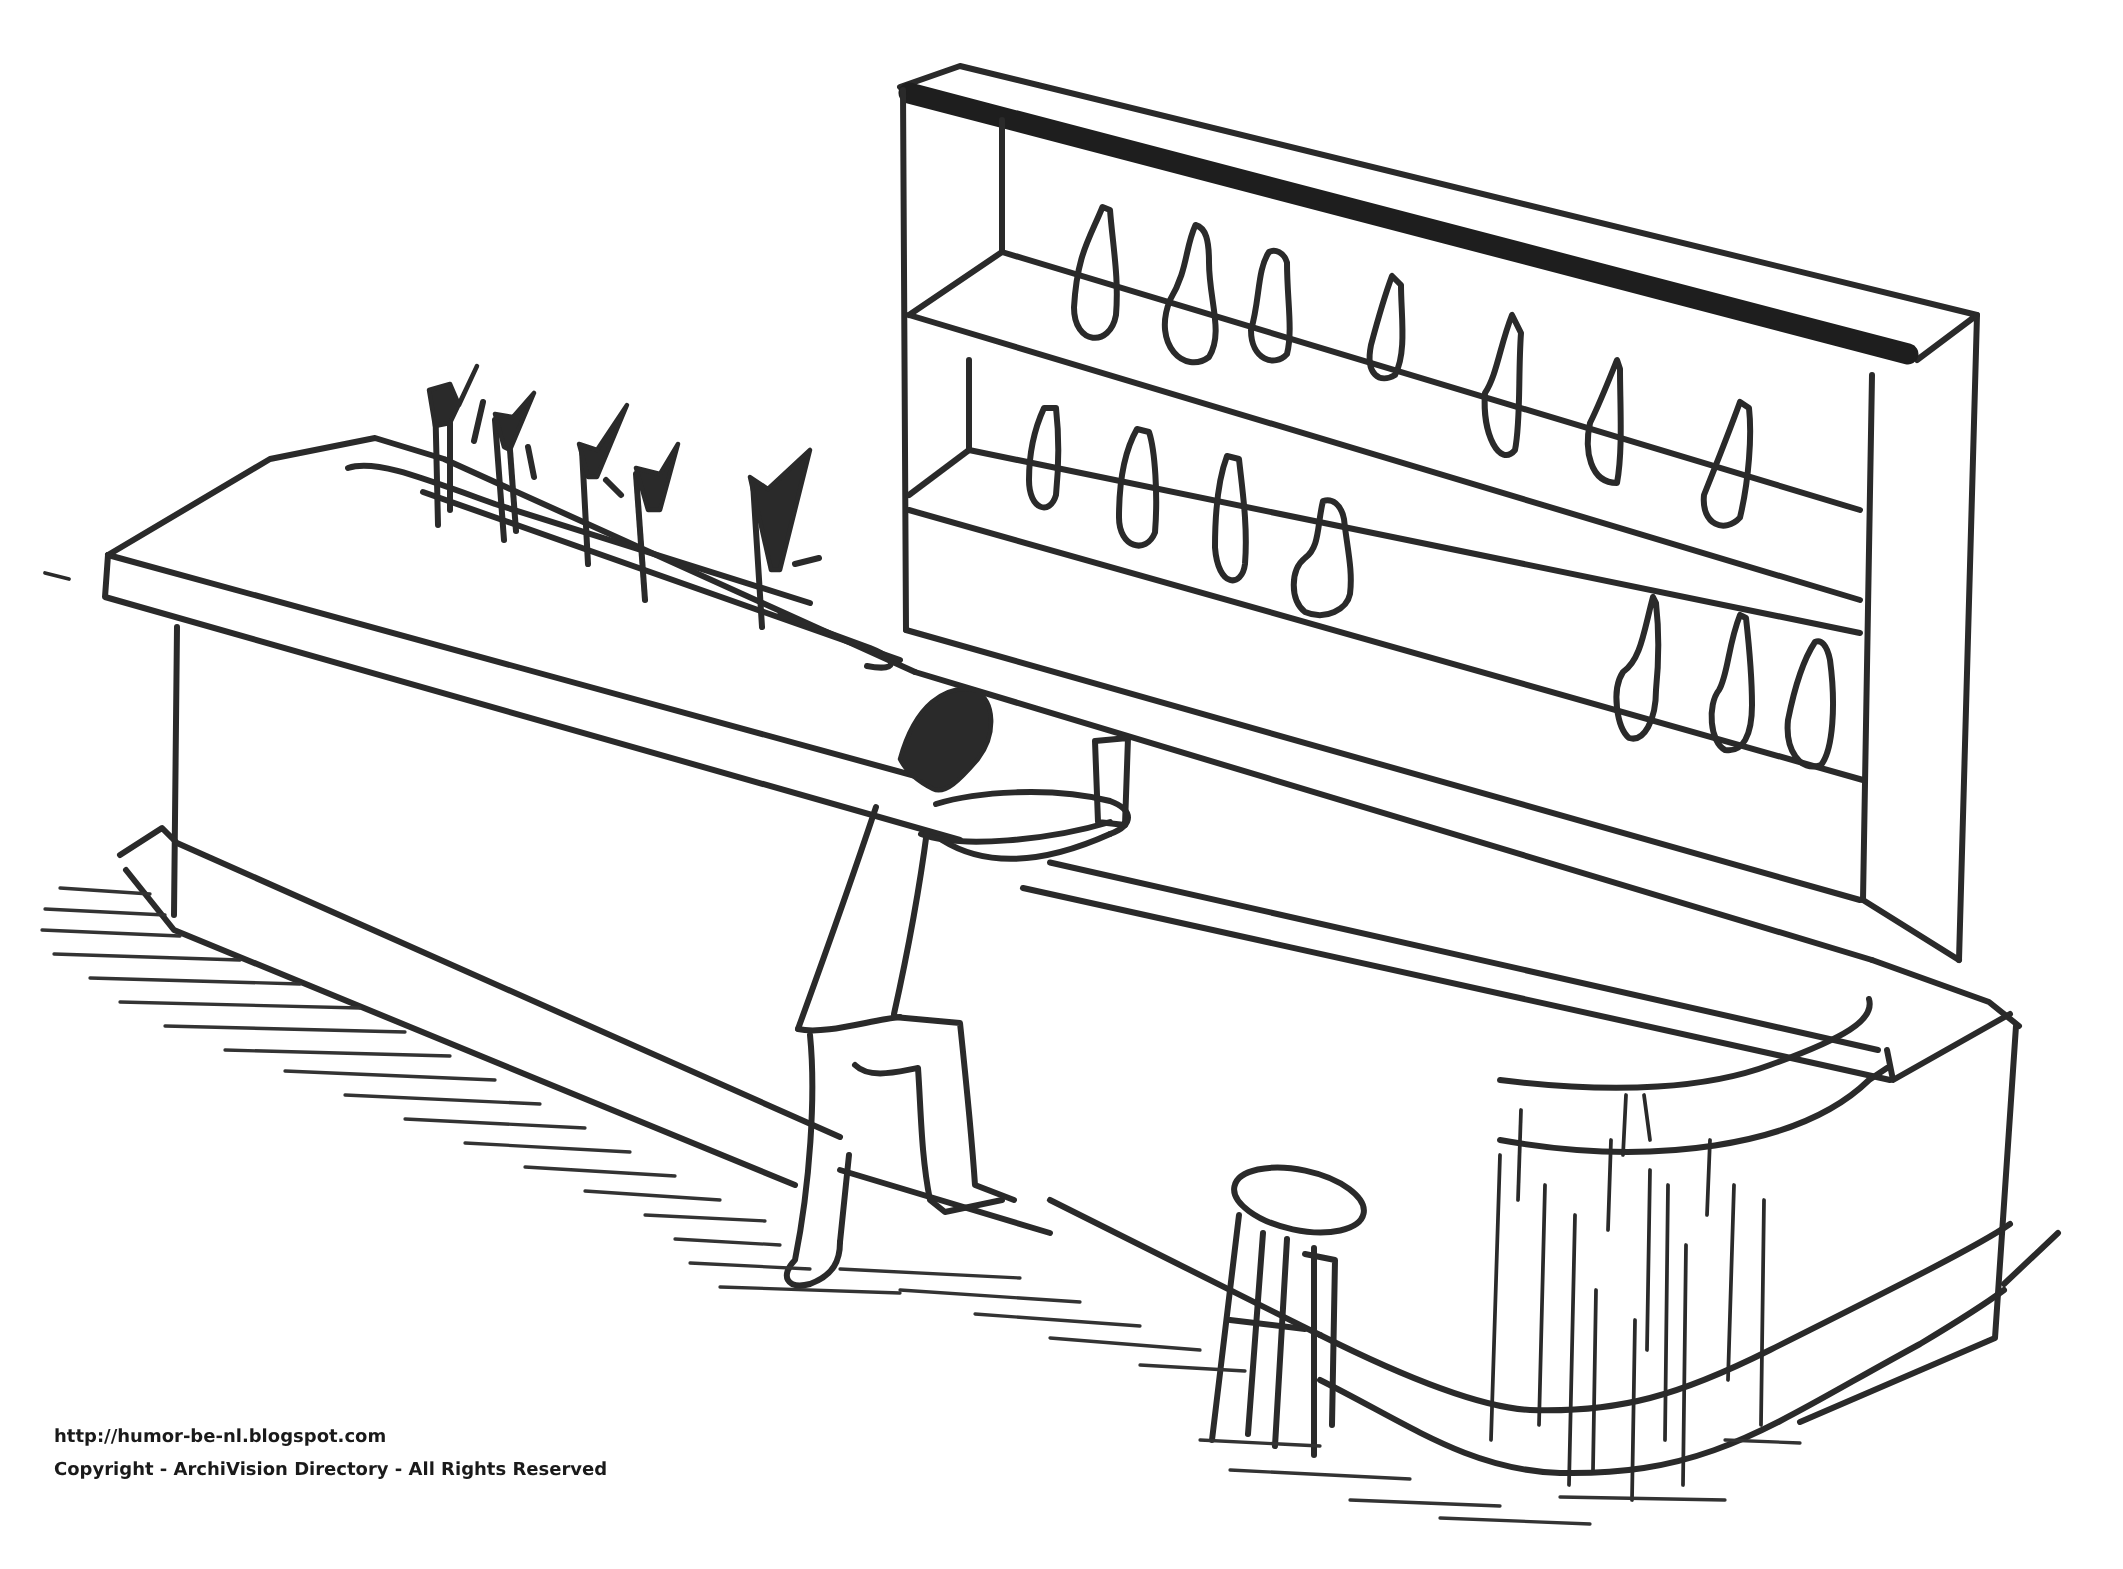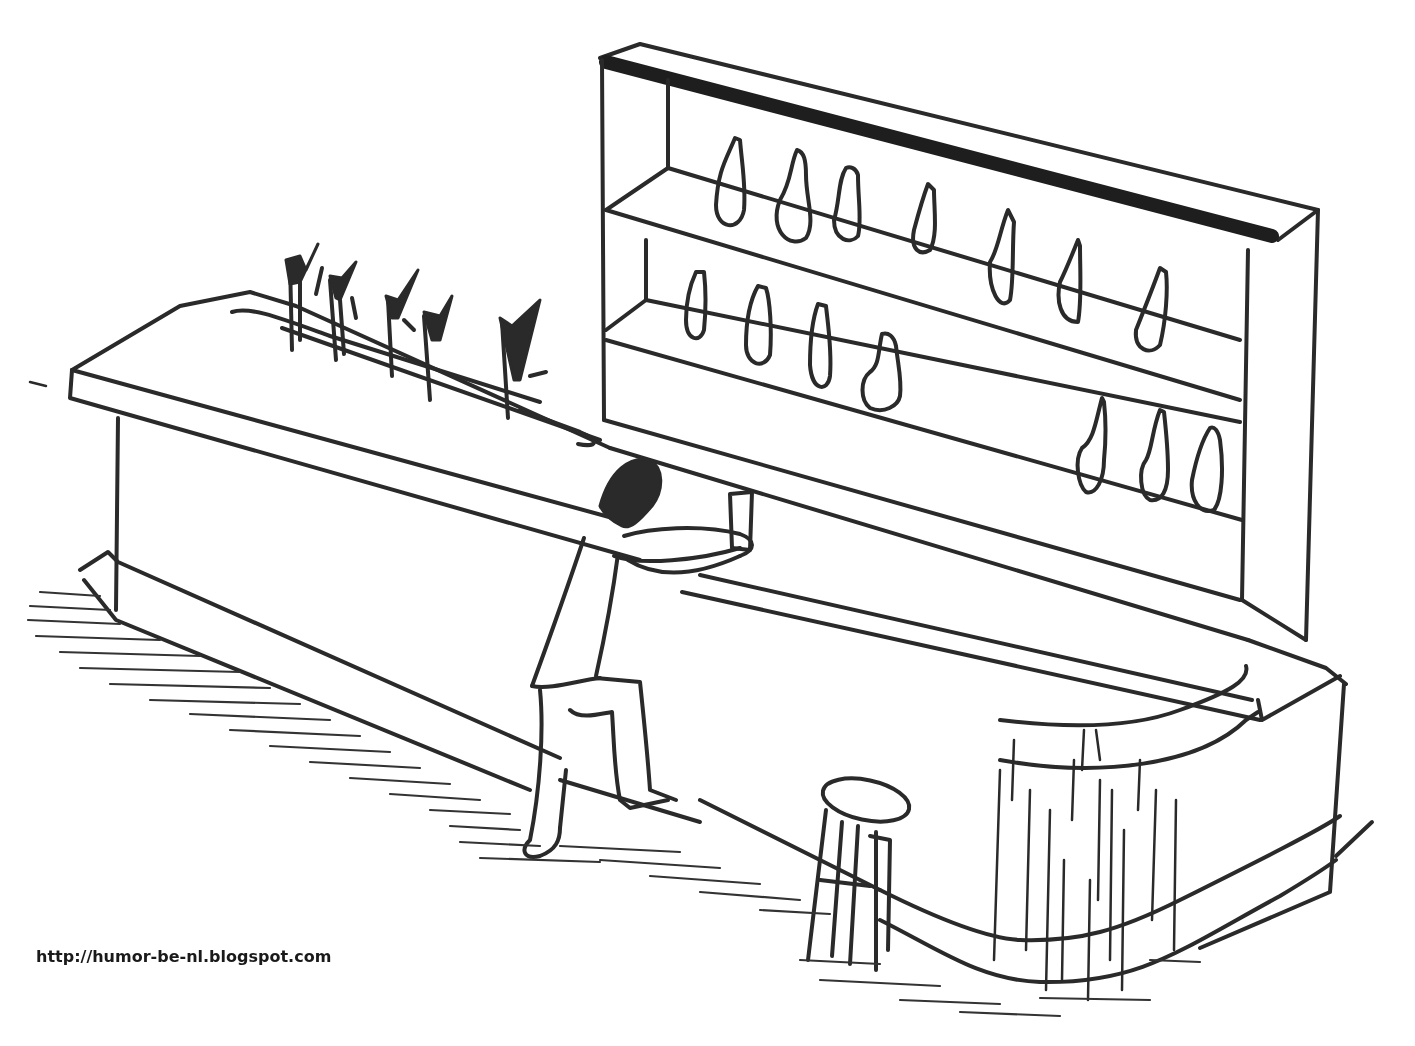--- a/index.html
+++ b/index.html
@@ -3,21 +3,21 @@
 <meta charset="utf-8">
 <style>
   html, body { margin: 0; padding: 0; background: #ffffff; }
   body { width: 1415px; height: 1046px; position: relative; overflow: hidden; font-family: "DejaVu Sans", sans-serif; }
   #sketch { position: absolute; left: 0; top: 0; width: 1415px; height: 1046px; }
   #sketch .ink { fill: none; stroke: #2a2a2a; stroke-width: 4; stroke-linecap: round; stroke-linejoin: round; }
   #sketch .ink-thin { fill: none; stroke: #2a2a2a; stroke-width: 2.5; stroke-linecap: round; stroke-linejoin: round; }
   #sketch .ink-bold { fill: none; stroke: #1e1e1e; stroke-width: 14; stroke-linecap: round; }
   #sketch .hatch { fill: none; stroke: #333; stroke-width: 2.2; stroke-linecap: round; }
   #sketch .fillink { fill: #2a2a2a; stroke: #2a2a2a; stroke-width: 3; stroke-linejoin: round; }
-  .caption { position: absolute; left: 36px; top: 946px; color: #1a1a1a; font-family: "DejaVu Sans", sans-serif; font-weight: bold; font-size: 16px; line-height: 22px; letter-spacing: 0px; }
+  .caption { position: absolute; left: 36px; top: 946px; color: #1a1a1a; font-family: "DejaVu Sans", sans-serif; font-weight: bold; font-size: 12px; line-height: 22px; letter-spacing: 0px; }
   .caption div { white-space: nowrap; }
 </style>
 </head>
 <body>
 
 <svg id="sketch" viewBox="0 0 1415 1046" xmlns="http://www.w3.org/2000/svg">
 
   <g>
 
     <path class="ink" d="M600,58 L640,44 L1318,210 L1278,240"></path>
@@ -201,13 +201,14 @@
     <path class="hatch" d="M960,1012 L1060,1016"></path>
     <path class="hatch" d="M1040,998 L1150,1000"></path>
     <path class="hatch" d="M1150,960 L1200,962"></path>
   </g>
 
   <path class="ink-thin" d="M30,382 L46,386"></path>
 </svg>
 
 <div class="caption">
   <div>http://humor-be-nl.blogspot.com</div>
+  <div>Copyright - ArchiVision Directory - All Rights Reserved</div>
 </div>
 
 </body></html>

